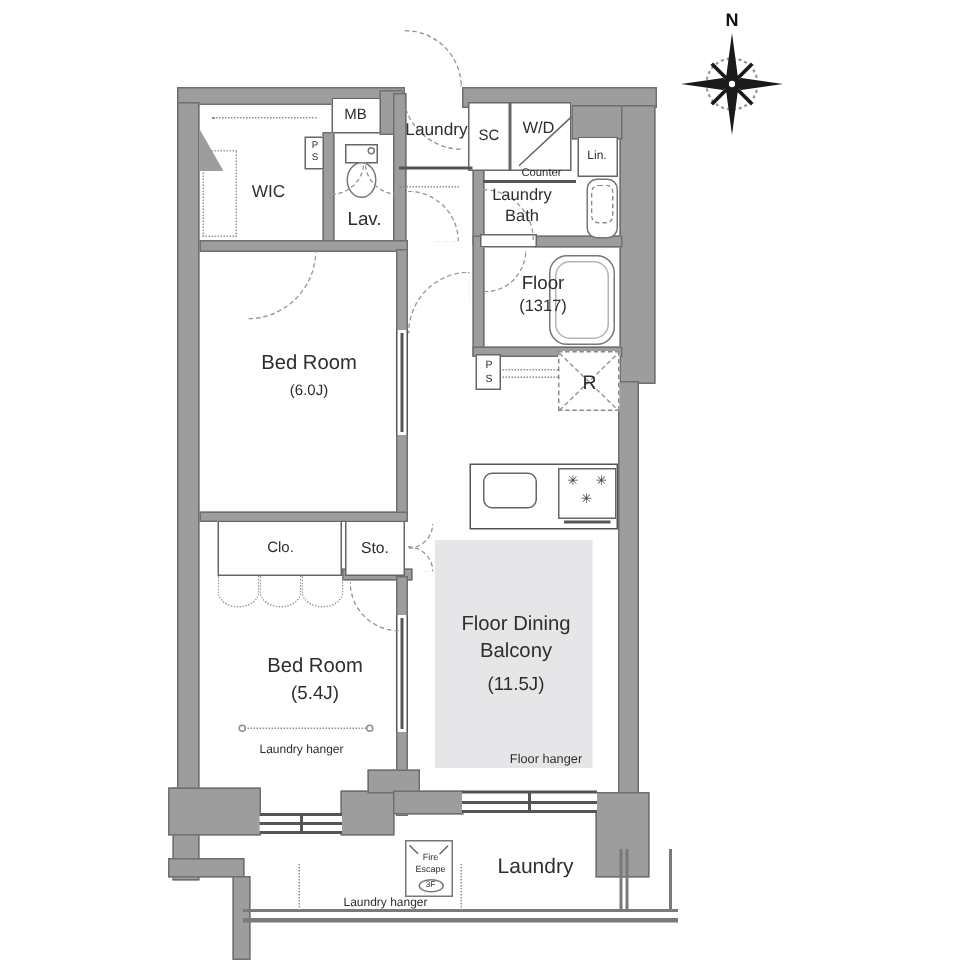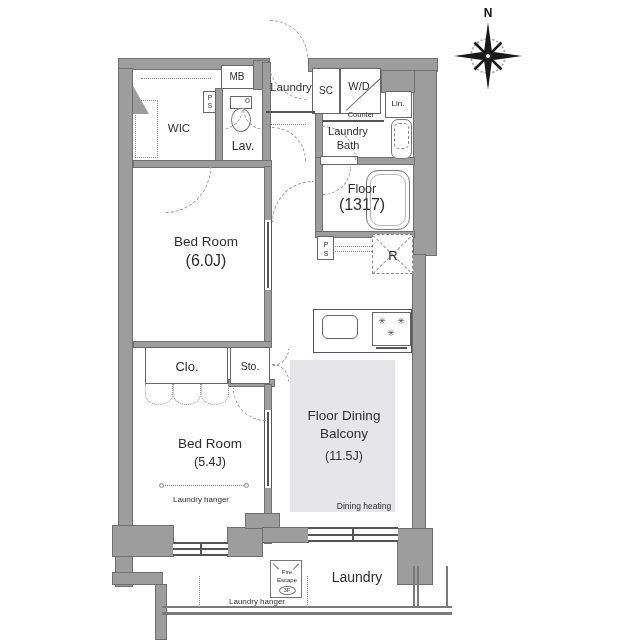--- a/index.html
+++ b/index.html
@@ -121,21 +121,21 @@
   <div class="lbl" style="left:401px;top:321px;font-size:9px;color:#444">✳</div>
   <div class="lbl" style="left:391px;top:333px;font-size:9px;color:#444">✳</div>
   <div class="line" style="left:376px;top:347px;width:31px;height:1.5px"></div>
 
   <div class="fh" style="left:290px;top:360px;width:105px;height:152px"></div>
 
   <div class="dbox" style="left:135px;top:100px;width:23px;height:58px;border:1px dotted #9a9a9a;background:transparent"></div>
   <div class="dot-h" style="left:141px;top:78px;width:70px;height:2px"></div>
 
   <div class="box" style="left:145px;top:347px;width:83px;height:37px"></div>
-  <div class="lbl" style="left:187px;top:366px;font-size:13px">Clo.</div>
+  <div class="lbl" style="left:187px;top:366px;font-size:10px">Clo.</div>
   <div class="box" style="left:230px;top:347px;width:40px;height:37px"></div>
   <div class="lbl" style="left:250px;top:366px;font-size:10.5px">Sto.</div>
 
   <div class="arc" style="left:145px;top:384px;width:28px;height:21px;border:1.5px dotted #999;border-top:none;border-radius:0 0 50% 50%"></div>
   <div class="arc" style="left:173px;top:384px;width:28px;height:21px;border:1.5px dotted #999;border-top:none;border-radius:0 0 50% 50%"></div>
   <div class="arc" style="left:201px;top:384px;width:28px;height:21px;border:1.5px dotted #999;border-top:none;border-radius:0 0 50% 50%"></div>
 
   <div class="dot-h" style="left:162px;top:485px;width:86px;height:2px"></div>
   <div class="circ" style="left:159px;top:483px;width:5px;height:5px;border-color:#8f8f8f"></div>
   <div class="circ" style="left:244px;top:483px;width:5px;height:5px;border-color:#8f8f8f"></div>
@@ -167,30 +167,30 @@
     <div class="circ" style="left:8px;top:25px;width:17px;height:9px;border-radius:50%"></div>
     <div class="lbl" style="left:16px;top:30px;font-size:5.5px">3F</div>
   </div>
 
   <div class="lbl" style="left:179px;top:129px;font-size:11.5px">WIC</div>
   <div class="lbl" style="left:243px;top:146px;font-size:12.5px">Lav.</div>
   <div class="lbl" style="left:291px;top:88px;font-size:11.5px">Laundry</div>
   <div class="lbl" style="left:348px;top:131px;font-size:11px">Laundry</div>
   <div class="lbl" style="left:348px;top:145px;font-size:11px">Bath</div>
   <div class="lbl" style="left:362px;top:189px;font-size:12.5px">Floor</div>
-  <div class="lbl" style="left:362px;top:205px;font-size:16px">(1317)</div>
+  <div class="lbl" style="left:362px;top:205px;font-size:11px">(1317)</div>
   <div class="lbl" style="left:206px;top:242px;font-size:13.5px">Bed Room</div>
-  <div class="lbl" style="left:206px;top:261px;font-size:16px">(6.0J)</div>
+  <div class="lbl" style="left:206px;top:261px;font-size:10px">(6.0J)</div>
   <div class="lbl" style="left:210px;top:444px;font-size:13.5px">Bed Room</div>
   <div class="lbl" style="left:210px;top:462px;font-size:12.5px">(5.4J)</div>
   <div class="lbl" style="left:201px;top:500px;font-size:8px">Laundry hanger</div>
   <div class="lbl" style="left:344px;top:416px;font-size:13.5px">Floor Dining</div>
   <div class="lbl" style="left:344px;top:434px;font-size:13.5px">Balcony</div>
   <div class="lbl" style="left:344px;top:456px;font-size:12.5px">(11.5J)</div>
-  <div class="lbl" style="left:364px;top:506px;font-size:8.5px">Dining heating</div>
+  <div class="lbl" style="left:364px;top:506px;font-size:8.5px">Floor hanger</div>
   <div class="lbl" style="left:357px;top:577px;font-size:14px">Laundry</div>
   <div class="lbl" style="left:257px;top:602px;font-size:8px">Laundry hanger</div>
 
   <div style="position:absolute;left:452px;top:4px;width:72px;height:90px">
     <svg width="72" height="90" viewBox="0 0 72 90">
       <text x="36" y="13" text-anchor="middle" font-size="12" font-weight="bold" fill="#111" font-family="Liberation Sans, sans-serif">N</text>
       <circle cx="36" cy="52" r="17" fill="none" stroke="#9a9a9a" stroke-width="1.5" stroke-dasharray="2,2"></circle>
       <line x1="49.5" y1="38.5" x2="22.5" y2="65.5" stroke="#1a1a1a" stroke-width="2.5"></line>
       <line x1="22.5" y1="38.5" x2="49.5" y2="65.5" stroke="#1a1a1a" stroke-width="2.5"></line>
       <polygon points="36,18 40,48 36,52 32,48" fill="#1a1a1a"></polygon>

